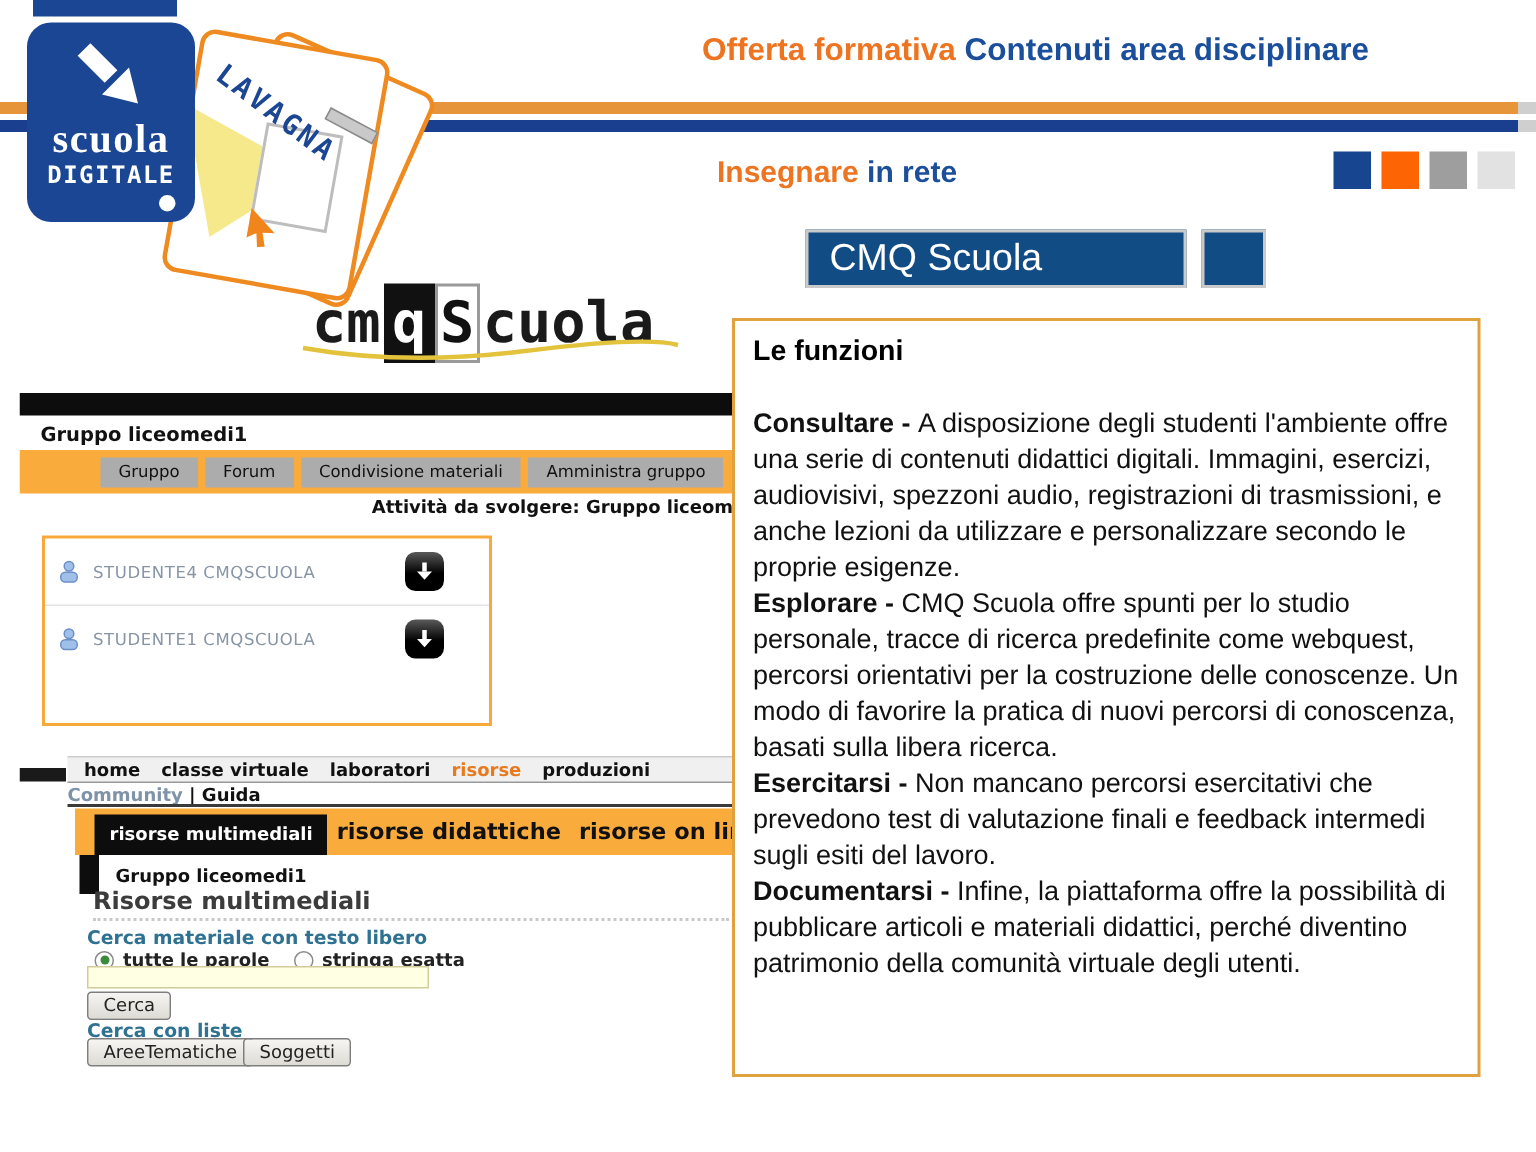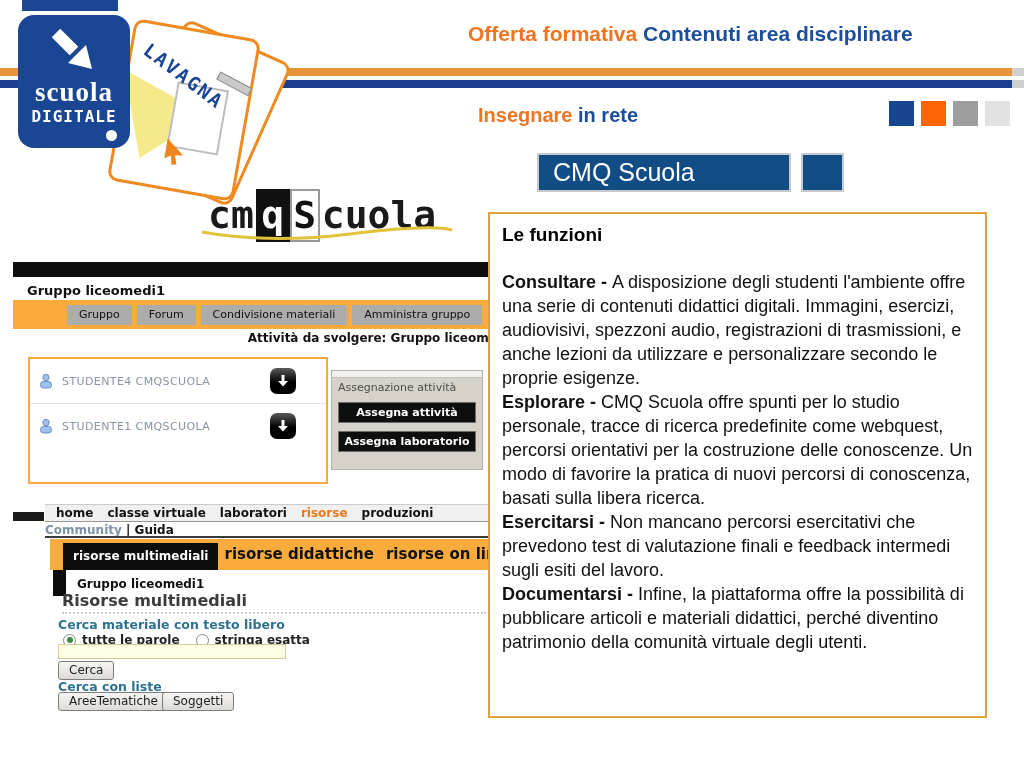--- a/index.html
+++ b/index.html
@@ -218,26 +218,20 @@
         <span class="sname">STUDENTE1 CMQSCUOLA</span>
         <span class="dl">
           <svg width="14" height="14">
               <rect x="5.5" y="1" width="3" height="6" fill="#fff"></rect>
               <polygon points="2,7 12,7 7,12.5" fill="#fff"></polygon>
             </svg>
         </span>
       </div>
     </div>
 
-    <div class="abs panel">
-      <div class="strip"></div>
-      <div class="ptitle">Assegnazione attività</div>
-      <button class="pbtn">Assegna attività</button>
-      <button class="pbtn">Assegna laboratorio</button>
-    </div>
   </div>
 
   <div class="abs shot2">
     <div class="abs dash dash-l"></div>
     <div class="abs dash dash-r"></div>
     <div class="abs navbar">
       <span>home</span>
       <span>classe virtuale</span>
       <span>laboratori</span>
       <span class="orange">risorse</span>

